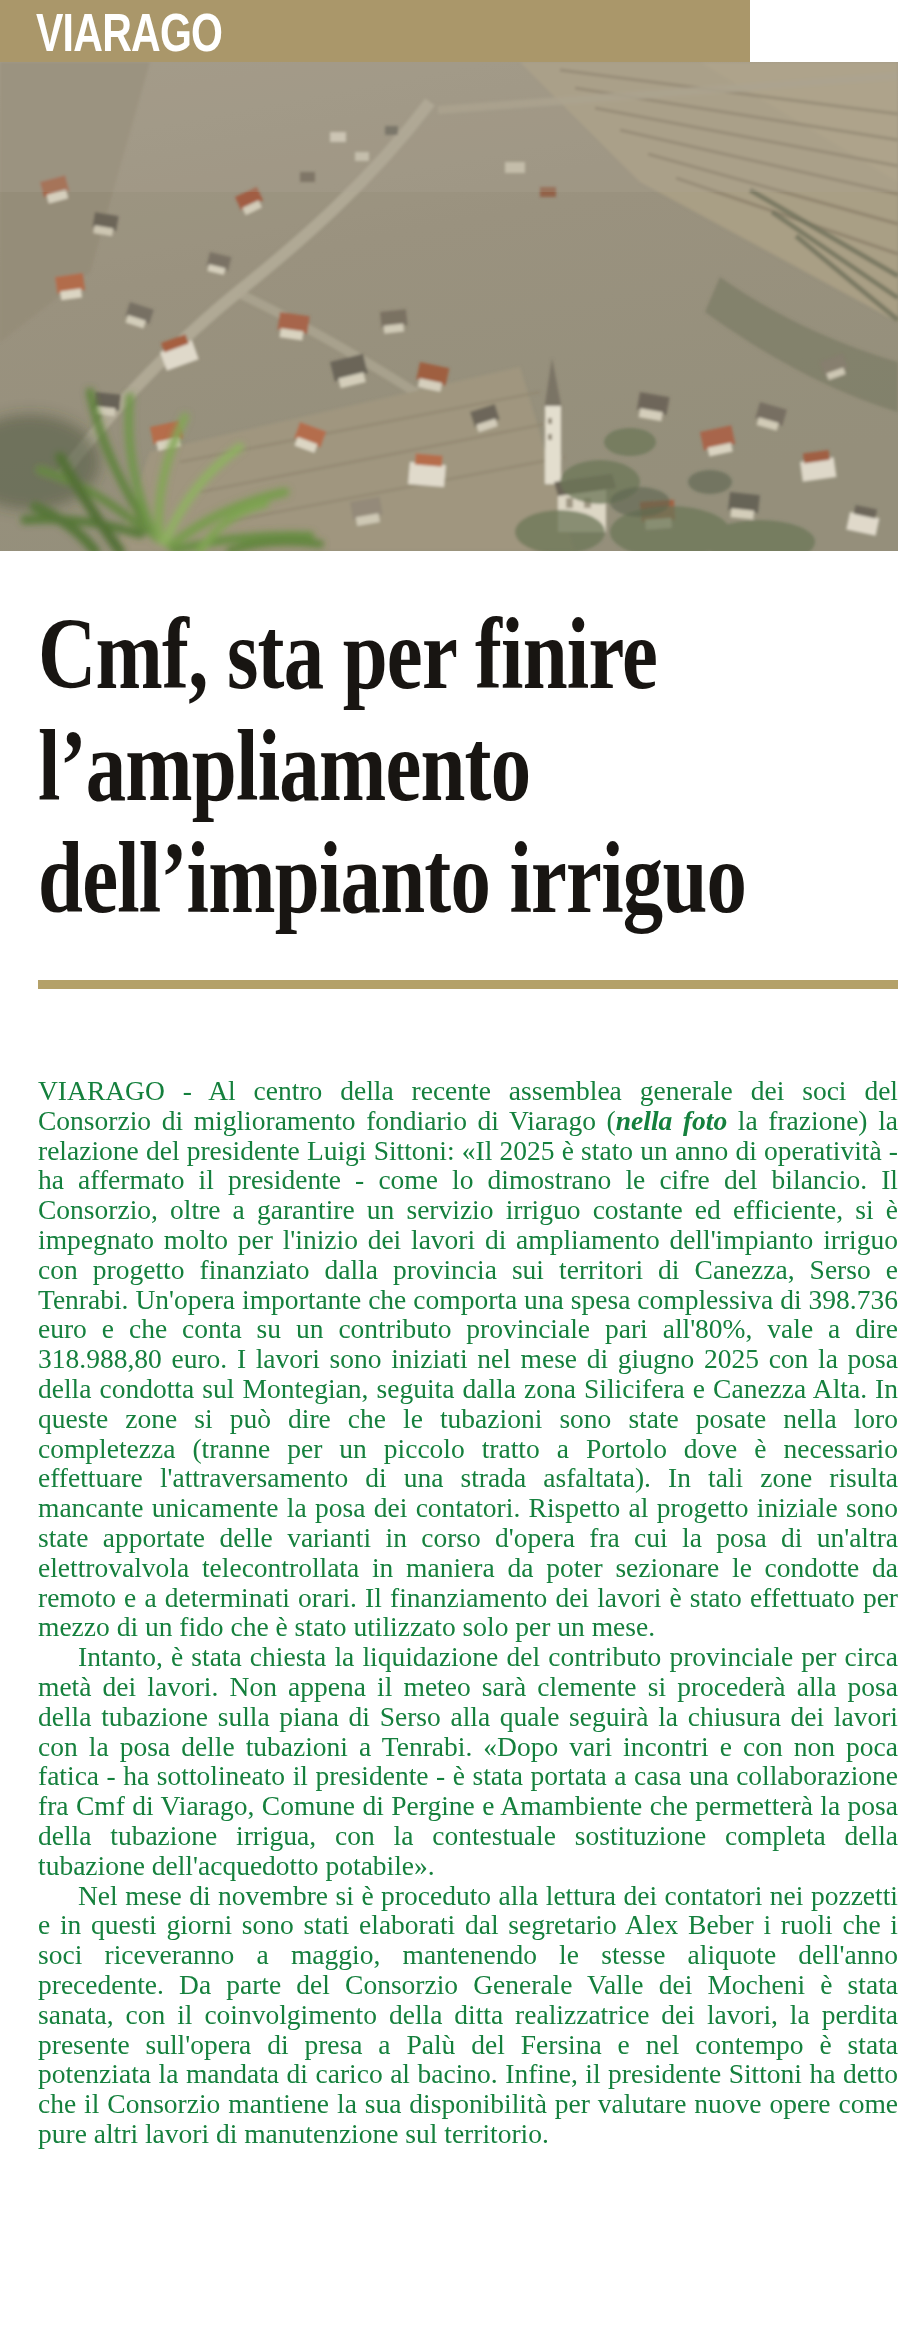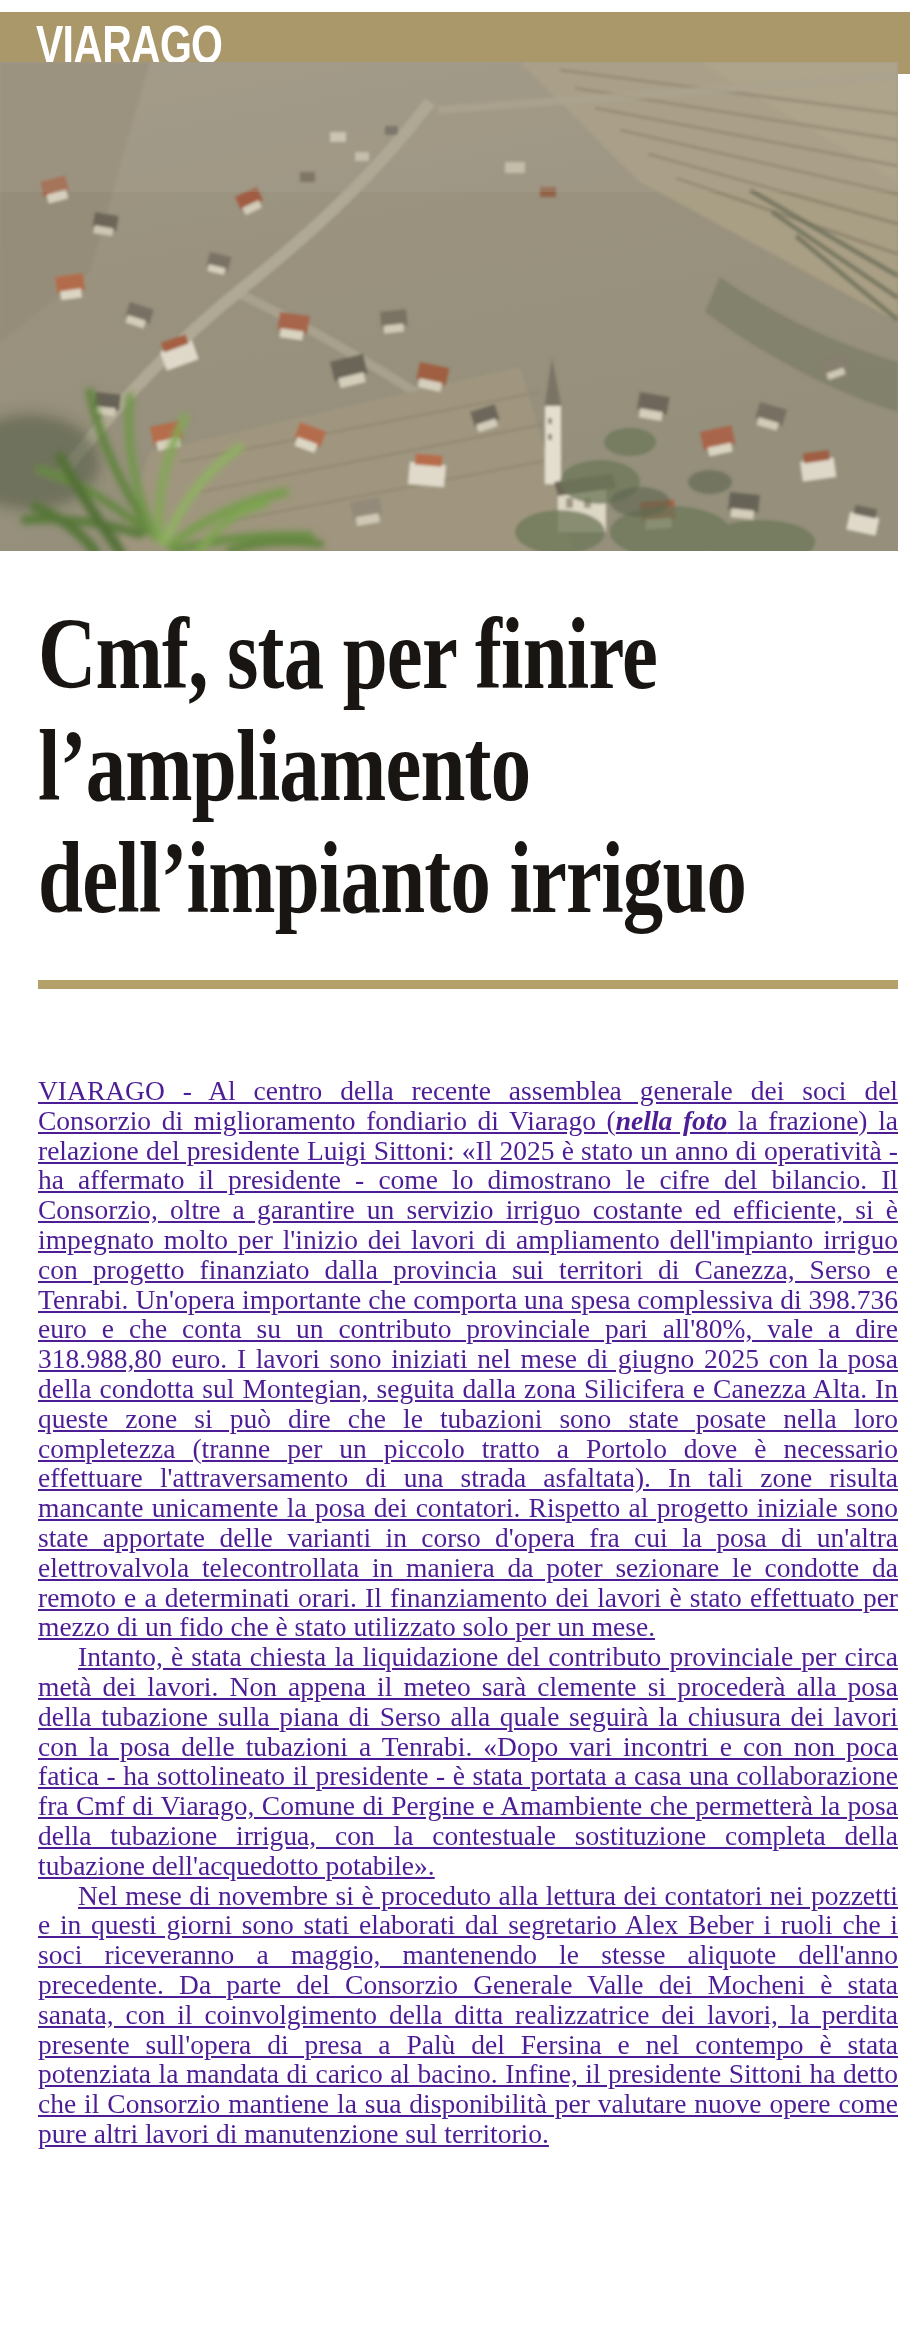--- a/index.html
+++ b/index.html
@@ -5,23 +5,22 @@
   html,body{margin:0;padding:0;background:#ffffff;}
   #page{
     position:relative;
     width:920px;height:2338px;
     background:#ffffff;
     font-family:"Liberation Serif", serif;
     overflow:hidden;
   }
   
   .band{
-    position:absolute;left:0;top:0;width:910px;height:62px;
+    position:absolute;left:0;top:0;width:750px;height:62px;
     background:#aa976a;
-    margin-top:12px;
   }
   .kicker{
     position:absolute;left:36px;top:1px;
     color:#ffffff;
     font-family:"Liberation Sans", sans-serif;
     font-weight:bold;
     font-size:54px;
     letter-spacing:-1px;
     transform:scaleX(0.76);
     transform-origin:0 0;
@@ -64,23 +63,22 @@
     transform:scaleX(0.82);
     transform-origin:50% 50%;
     white-space:nowrap;
   }
   
   .body-copy{
     position:absolute;left:38px;top:1076px;width:860px;
     font-family:"Liberation Serif", serif;
     font-size:27.5px;
     line-height:29.8px;
-    color:#4c1d95;
+    color:#15803d;
     text-align:justify;
-    text-decoration:underline;
   }
   .body-copy p{margin:0;padding:0;}
   .body-copy p.indent{text-indent:40px;}
   .bi{font-weight:bold;font-style:italic;}
 </style>
 </head>
 <body>
 
 <div id="page">
 

